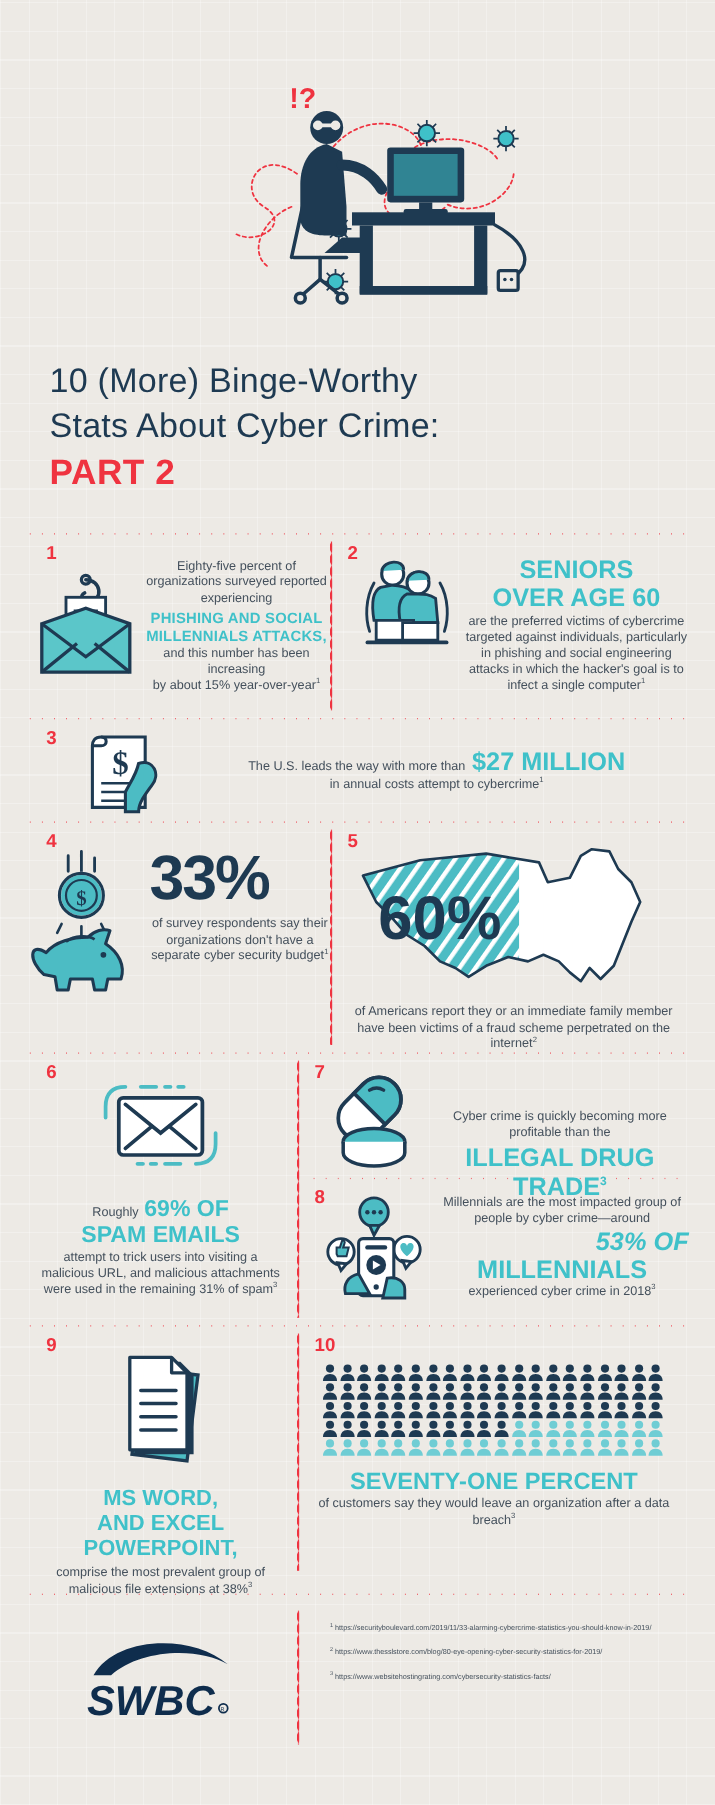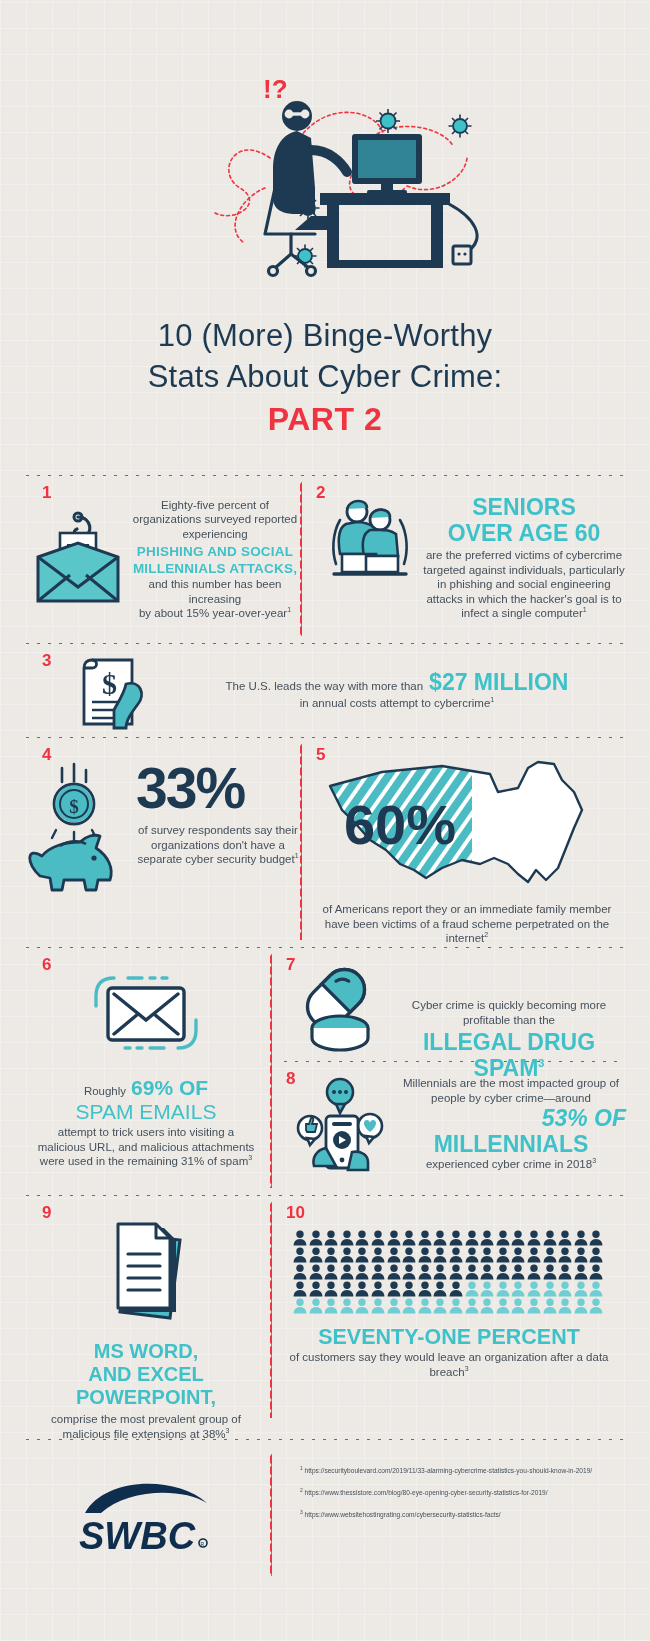--- a/index.html
+++ b/index.html
@@ -16,21 +16,21 @@
     background:
       repeating-linear-gradient(0deg, rgba(255,255,255,.30) 0 1px, rgba(0,0,0,0) 1px 26px),
       repeating-linear-gradient(90deg, rgba(255,255,255,.30) 0 1px, rgba(0,0,0,0) 1px 26px),
       #edeae5;
   }
   
   .hero{position:relative;height:300px;}
   .hero svg{position:absolute;left:50%;transform:translateX(-50%);top:38px;}
   
   .title{
-    text-align:center;margin:7px auto;padding-top:8px;width:560px;
+    text-align:left;margin:17px auto;padding-top:8px;width:560px;
   }
   .title .l1,.title .l2{
     font-size:31px;line-height:41px;color:#1e3a52;font-weight:400;letter-spacing:.2px;
   }
   .title .part2{
     font-size:32px;font-weight:bold;color:#ef3340;letter-spacing:.5px;margin-top:4px;
   }
   
   .band{position:relative;}
   .hdot{
@@ -313,21 +313,21 @@
           </g>
           <rect x="32" y="18" width="76" height="52" rx="4" fill="#fff" stroke="#1e3a52" stroke-width="3.4"></rect>
           <path d="M38 24 L70 50 L102 24" fill="none" stroke="#1e3a52" stroke-width="3.4" stroke-linecap="round"></path>
           <path d="M38 64 L62 44 M102 64 L78 44" fill="none" stroke="#1e3a52" stroke-width="3.4" stroke-linecap="round"></path>
         </svg>
         <div style="margin-top:16px;">
           <div style="display:flex;align-items:baseline;justify-content:center;gap:5px;">
             <span class="txt">Roughly</span>
             <span style="color:#3fc1c9;font-weight:bold;font-size:21px;">69% OF</span>
           </div>
-          <div style="color:#3fc1c9;font-weight:normal;font-size:21px;line-height:23px;">SPAM EMAILS</div>
+          <div style="color:#3fc1c9;font-weight:bold;font-size:21px;line-height:23px;">SPAM EMAILS</div>
           <div class="txt" style="margin-top:2px;padding:0 14px;"><span>attempt to trick users into visiting a malicious URL, and malicious attachments were used in the remaining 31% of spam</span><sup>3</sup></div>
         </div>
       </div>
     </div>
 
     <div class="vdot" style="margin:6px 0;"></div>
 
     <div class="cell" style="width:354px;">
 
       <div style="position:relative;height:110px;">
@@ -338,21 +338,21 @@
               <rect x="14" y="16" width="64" height="40" rx="20" fill="#fff" stroke="#1e3a52" stroke-width="3.4"></rect>
               <path d="M46 16 h12 a20 20 0 0 1 0 40 h-12 Z" fill="#4cbcc4" stroke="#1e3a52" stroke-width="3.4"></path>
               <path d="M58 24 a12 12 0 0 1 9 9" fill="none" stroke="#1e3a52" stroke-width="3.2" stroke-linecap="round"></path>
             </g>
             <ellipse cx="50" cy="66" rx="28" ry="12" fill="#4cbcc4" stroke="#1e3a52" stroke-width="3.2"></ellipse>
             <path d="M22 66 v10 a28 12 0 0 0 56 0 v-10" fill="#fff" stroke="#1e3a52" stroke-width="3.2"></path>
           </svg>
           <div style="flex:1;padding-left:6px;margin-top:36px;">
             <div class="txt">Cyber crime is quickly becoming more profitable than the</div>
             <div class="teal-xl" style="text-align:center;margin-top:2px;">ILLEGAL DRUG</div>
-            <div class="teal-xl" style="text-align:center;"><span>SPAM</span><sup style="font-size:11px;">3</sup></div>
+            <div class="teal-xl" style="text-align:center;"><span>TRADE</span><sup style="font-size:11px;">3</sup></div>
           </div>
         </div>
       </div>
 
       <div class="hdot" style="margin:2px 8px 0 8px;"></div>
 
       <div style="position:relative;height:126px;">
         <span class="num" style="left:14px;top:8px;">8</span>
         <div style="display:flex;padding:14px 0 0 18px;">
           <svg width="100" height="100" viewBox="0 0 100 100" style="flex:0 0 auto;">

